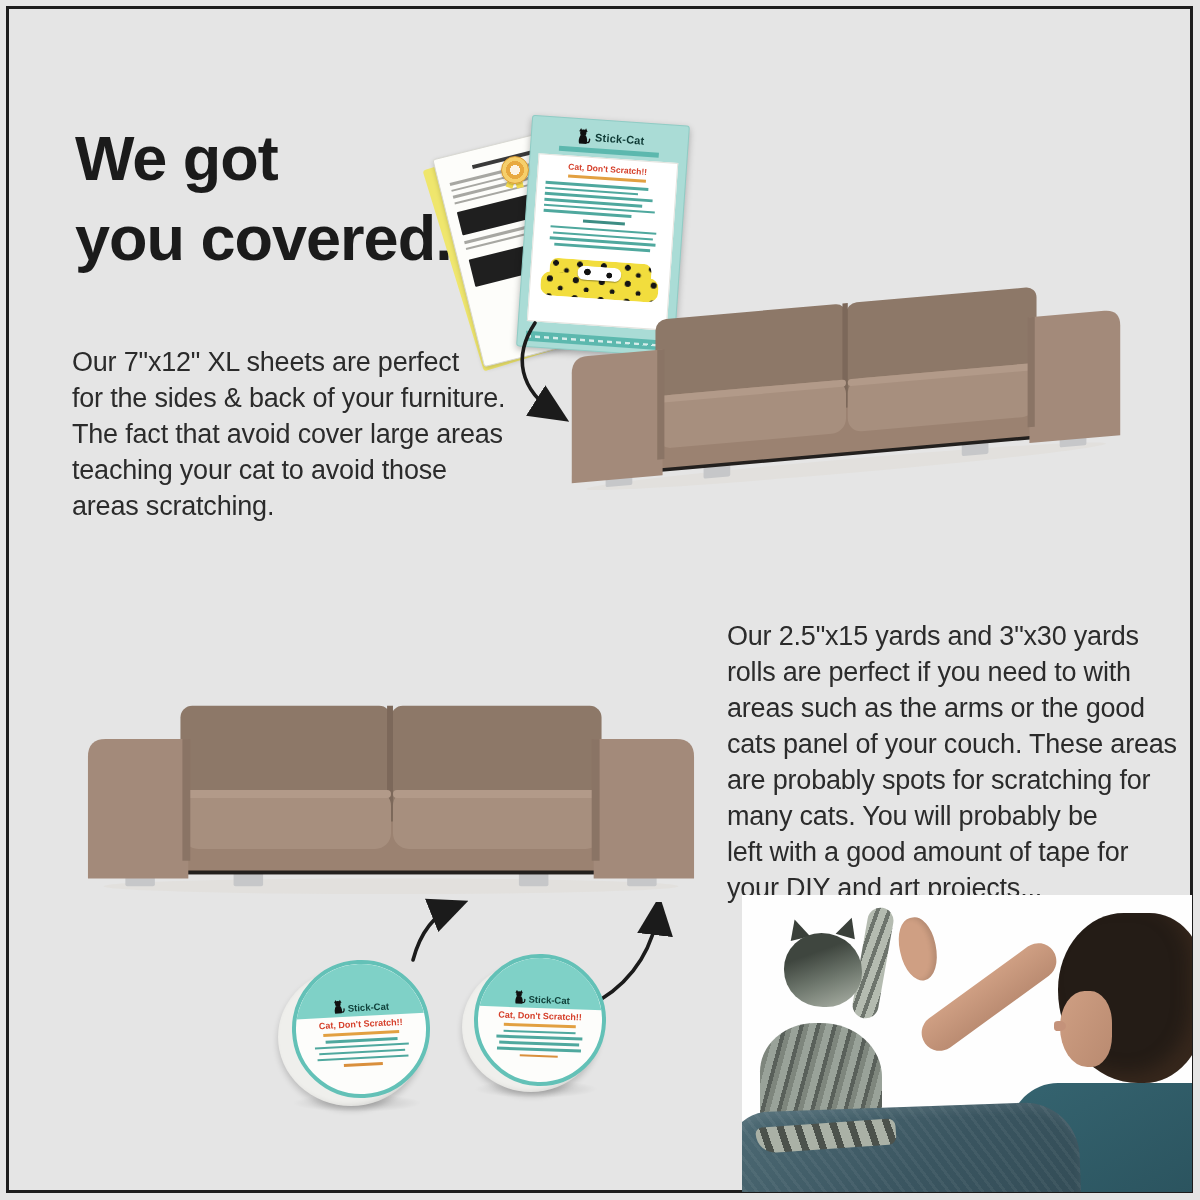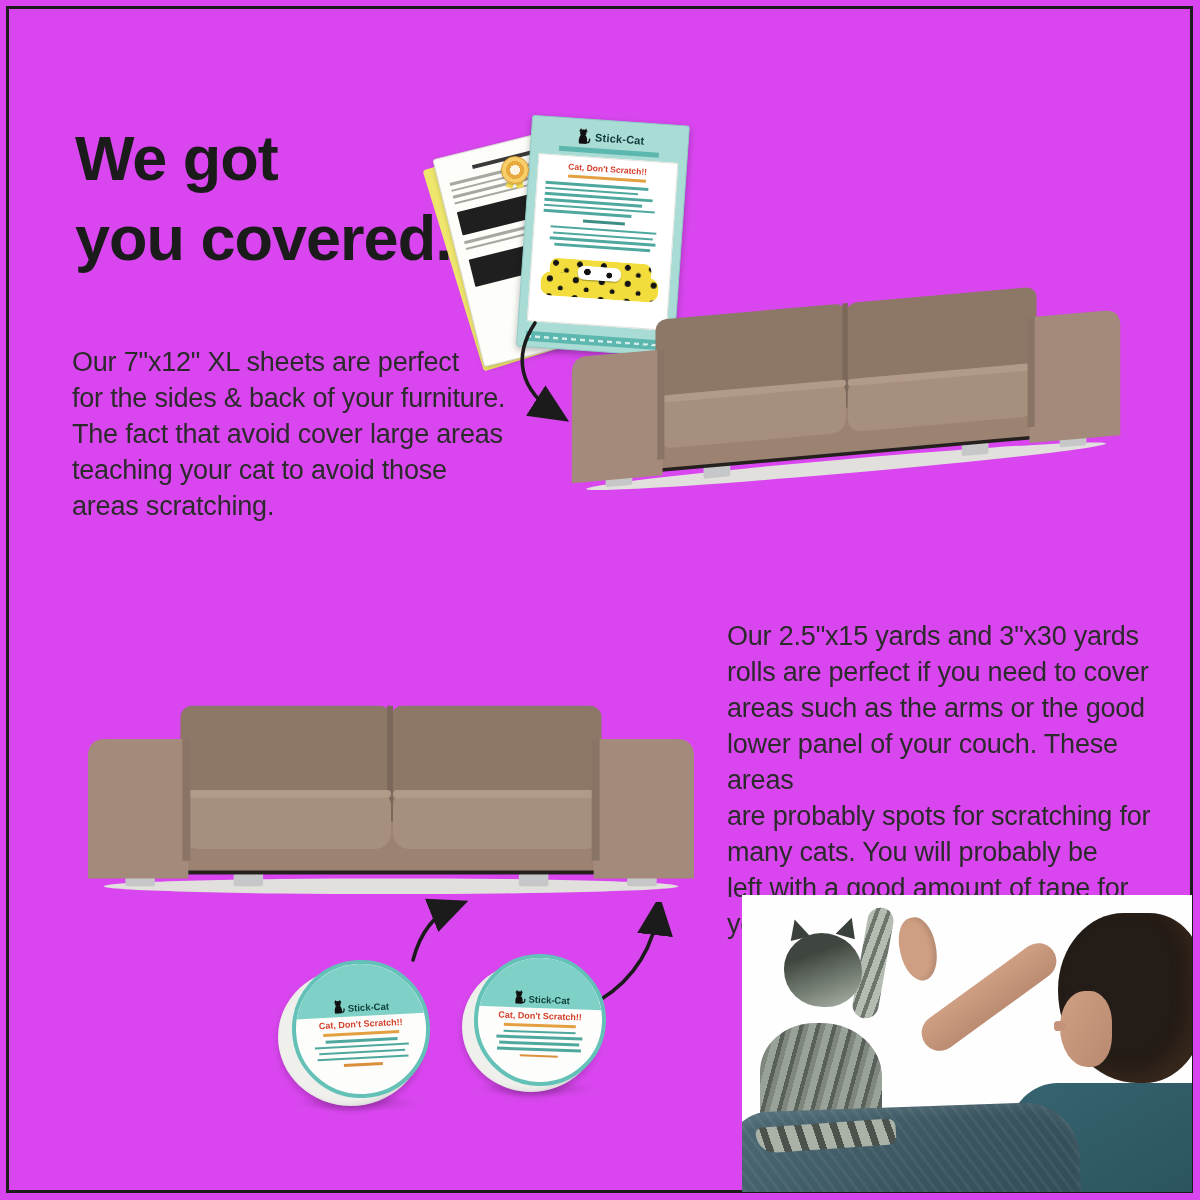--- a/index.html
+++ b/index.html
@@ -1,16 +1,16 @@
 <!DOCTYPE html>
 <html><head>
 <meta charset="utf-8">
 <style>
   html,body{margin:0;padding:0;background:#fff;}
-  .canvas{position:relative;width:1200px;height:1200px;background:#d946ef;overflow:hidden;
+  .canvas{position:relative;width:1200px;height:1200px;background:#e5e5e5;overflow:hidden;
           font-family:"Liberation Sans",sans-serif;color:#222;}
   .frame{position:absolute;left:6px;top:6px;right:7px;bottom:7px;border:3px solid #1c1c1c;pointer-events:none;}
 
   
   .headline{position:absolute;left:75px;top:118px;font-size:63px;font-weight:700;
             line-height:80px;color:#1b1b1b;letter-spacing:-1px;}
 
   
   .para{position:absolute;font-size:27px;line-height:36px;color:#2b2b2b;letter-spacing:-.2px;}
   .para-sheets{left:72px;top:344px;width:460px;}
@@ -226,23 +226,23 @@
     <div>teaching your cat to avoid those</div>
     <div>areas scratching.</div>
   </div>
 
   <svg class="sofa-bottom" viewBox="0 0 620 210" preserveAspectRatio="none">
       <use href="#sofaSym"></use>
     </svg>
 
   <div class="para para-rolls">
     <div>Our 2.5"x15 yards and 3"x30 yards</div>
-    <div>rolls are perfect if you need to cover</div>
+    <div>rolls are perfect if you need to with</div>
     <div>areas such as the arms or the good</div>
-    <div>lower panel of your couch. These areas</div>
+    <div>cats panel of your couch. These areas</div>
     <div>are probably spots for scratching for</div>
     <div>many cats. You will probably be</div>
     <div>left with a good amount of tape for</div>
     <div>your DIY and art projects...</div>
   </div>
 
   <svg class="arrow" style="left:405px;top:898px;width:70px;height:70px" viewBox="0 0 70 70">
     <path d="M8,62 C16,32 30,16 50,8" marker-end="url(#ah)"></path>
   </svg>
   <svg class="arrow" style="left:592px;top:902px;width:82px;height:104px" viewBox="0 0 82 104">

